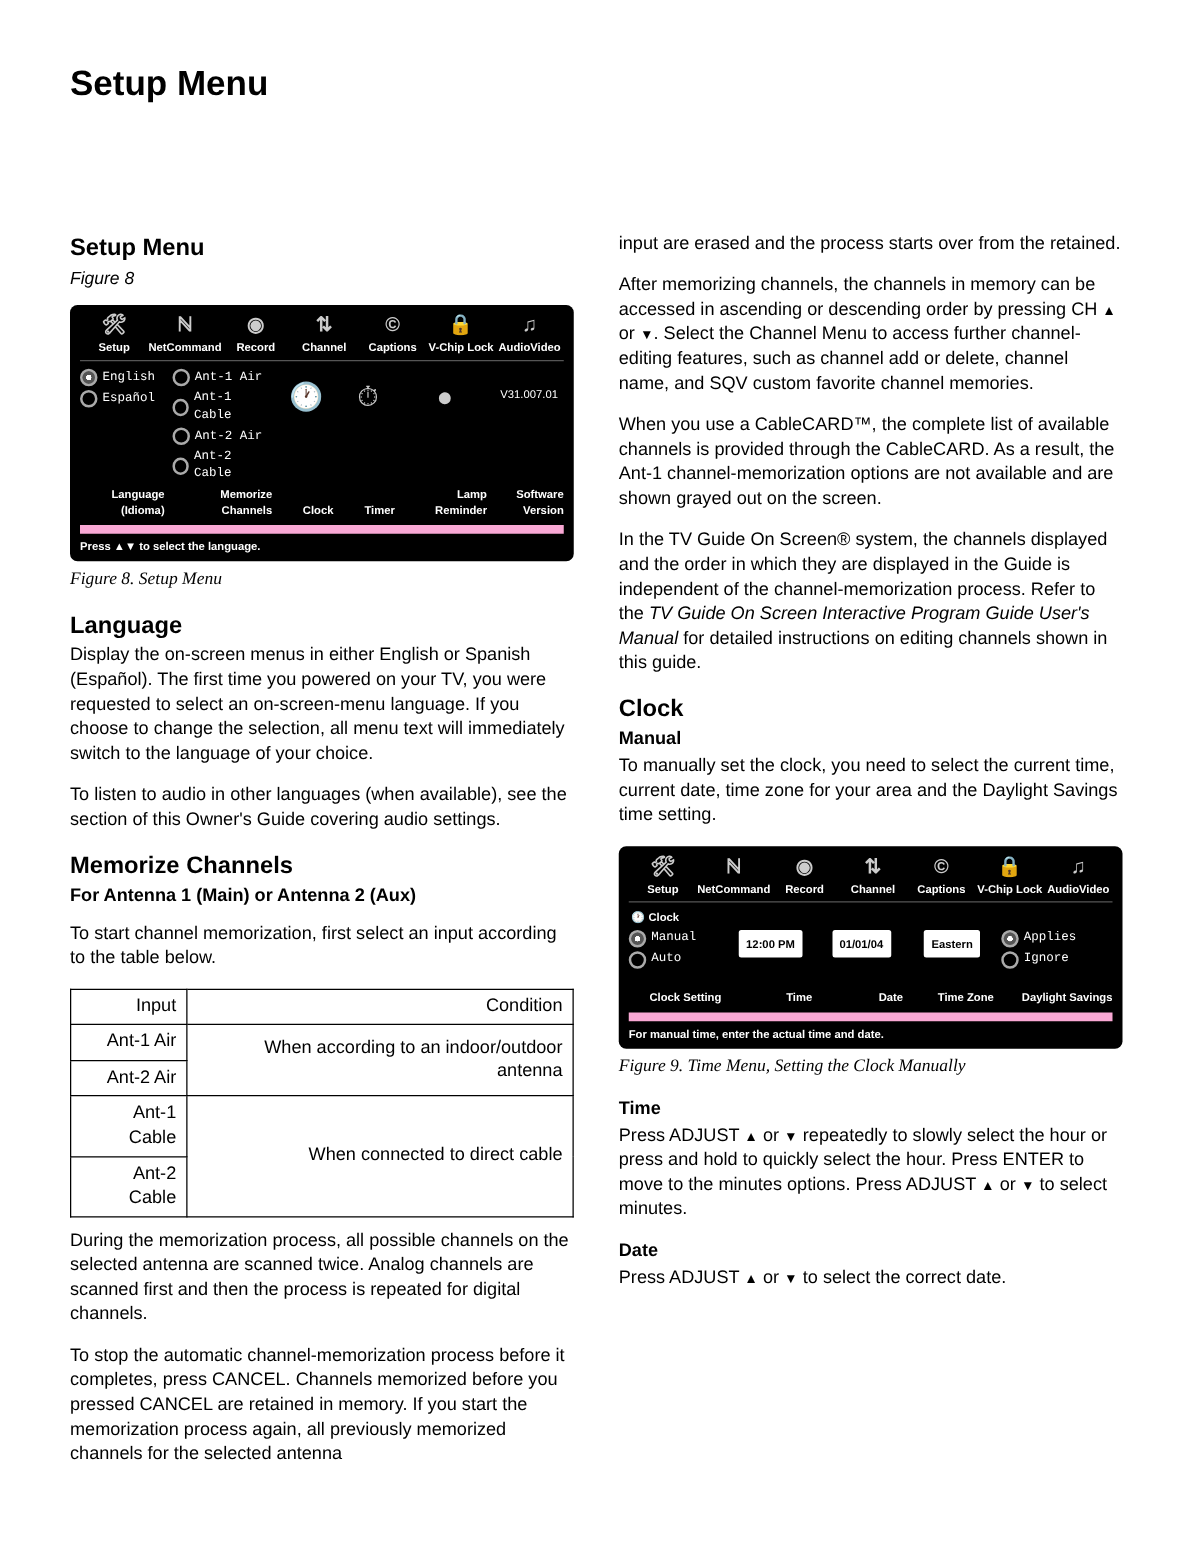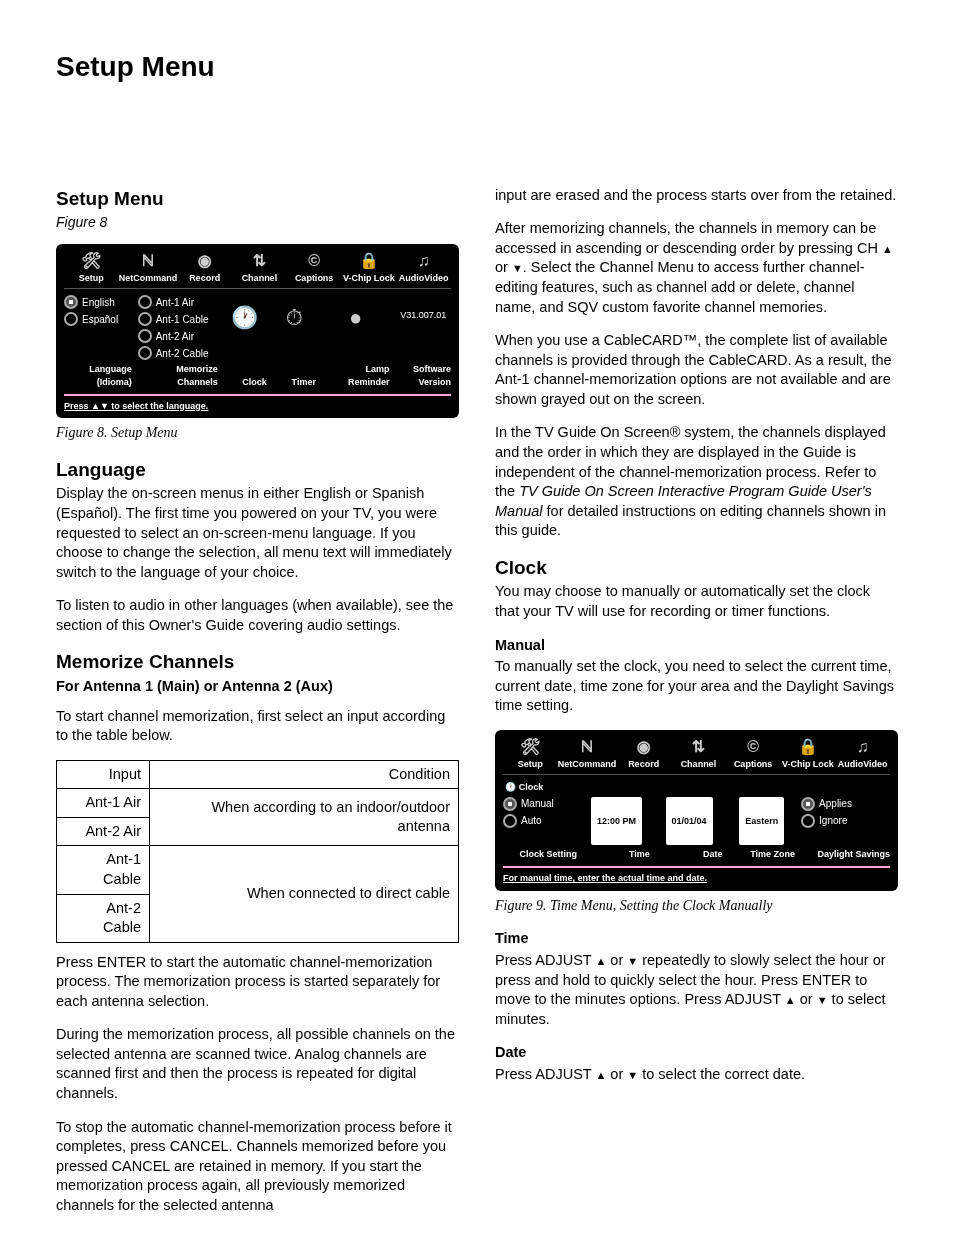--- a/index.html
+++ b/index.html
@@ -101,37 +101,37 @@
     flex-direction: column;
     align-items: center;
     justify-content: flex-start;
     gap: 3px;
   }
   .tv-radio {
     display: flex;
     align-items: center;
     gap: 4px;
     width: 100%;
+    font-family: Liberation Mono, monospace;
   }
   .tv-radio .dot {
     width: 10px; height: 10px; border-radius: 50%;
     border: 2px solid #aaa; display: inline-block;
   }
   .tv-radio .dot.on { background: radial-gradient(circle,#fff 30%,#555 32%); }
   .tv-label { font-weight: bold; font-size: 9px; margin-top: auto; text-align:right; width:100%;}
   .tv-hint {
-    border-top: 2px solid #f9a8d4;
+    border-top: 7px solid #f9a8d4;
     margin-top: 6px;
     padding-top: 4px;
     font-weight: bold;
     font-size: 9px;
-    text-decoration: underline;
   }
   .tv-field {
-    background:#fff; color:#000; padding:18px 6px; font-weight:bold;
+    background:#fff; color:#000; padding:5px 6px; font-weight:bold;
     border-radius:2px; font-size:9px;
   }
   .tv-sm { font-size:9px; }
   .tv-icon-big { font-size:22px; color:#ccc; display:block; text-align:center; margin:8px 0 6px;}
 </style>
 </head>
 <body>
 
 <h1 class="page-title">Setup Menu</h1>
 
@@ -227,37 +227,35 @@
       <tr>
         <td>Ant-1 Cable</td>
         <td rowspan="2">When connected to direct cable</td>
       </tr>
       <tr>
             <td>Ant-2 Cable</td>
           </tr>
     </tbody>
       </table>
 
-    <p>Press ENTER to start the automatic channel-memorization process.  The memorization process is started separately for each antenna selection.</p>
     <p>During the memorization process, all possible channels on the selected antenna are scanned twice.  Analog channels are scanned first and then the process is repeated for digital channels.</p>
     <p style="margin-bottom:0">To stop the automatic channel-memorization process before it completes, press CANCEL.  Channels memorized before you pressed CANCEL are retained in memory.  If you start the memorization process again, all previously memorized channels for the selected antenna</p>
   </div>
 
   <div class="col">
     <p>input are erased and the process starts over from the retained.</p>
     <p>
       <span>After memorizing channels, the channels in memory can be accessed in ascending or descending order by pressing CH </span><span class="tri-up"></span><span> or </span><span class="tri-down"></span><span>.  Select the Channel Menu to access further channel-editing features, such as channel add or delete, channel name, and SQV custom favorite channel memories.</span>
     </p>
     <p>When you use a CableCARD™, the complete list of available channels is provided through the CableCARD.  As a result, the Ant-1 channel-memorization options are not available and are shown grayed out on the screen.</p>
     <p>
       <span>In the TV Guide On Screen® system, the channels displayed and the order in which they are displayed in the Guide is independent of the channel-memorization process.  Refer to the </span><span class="italic">TV Guide On Screen Interactive Program Guide User's Manual</span><span> for detailed instructions on editing channels shown in this guide.</span>
     </p>
 
     <h2>Clock</h2>
-    <p>You may choose to manually or automatically set the clock that your TV will use for recording or timer functions.</p>
 
     <div class="bold" style="margin-bottom:2px">Manual</div>
     <p>To manually set the clock, you need to select the  current time, current date, time zone for your area and the Daylight Savings time setting.</p>
 
     <div class="tv">
       <div class="tv-tabs">
         <div class="tv-tab"><span class="ic">🛠</span><span>Setup</span></div>
         <div class="tv-tab"><span class="ic">ℕ</span><span>NetCommand</span></div>
         <div class="tv-tab"><span class="ic">◉</span><span>Record</span></div>
         <div class="tv-tab"><span class="ic">⇅</span><span>Channel</span></div>

